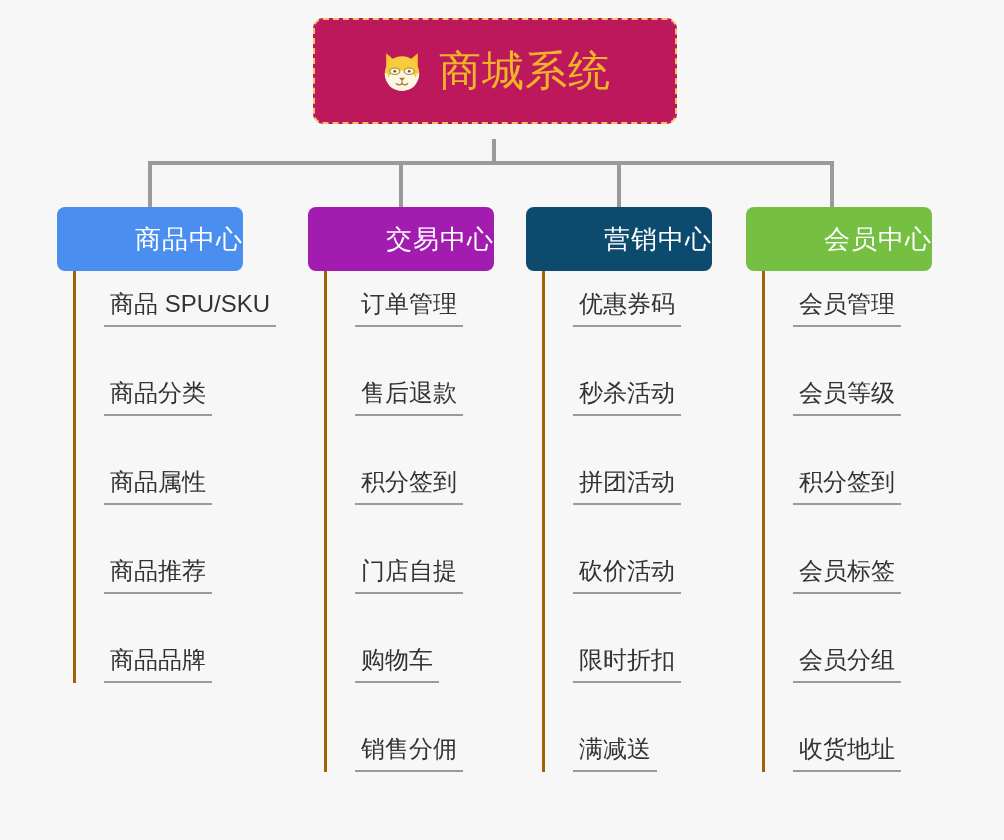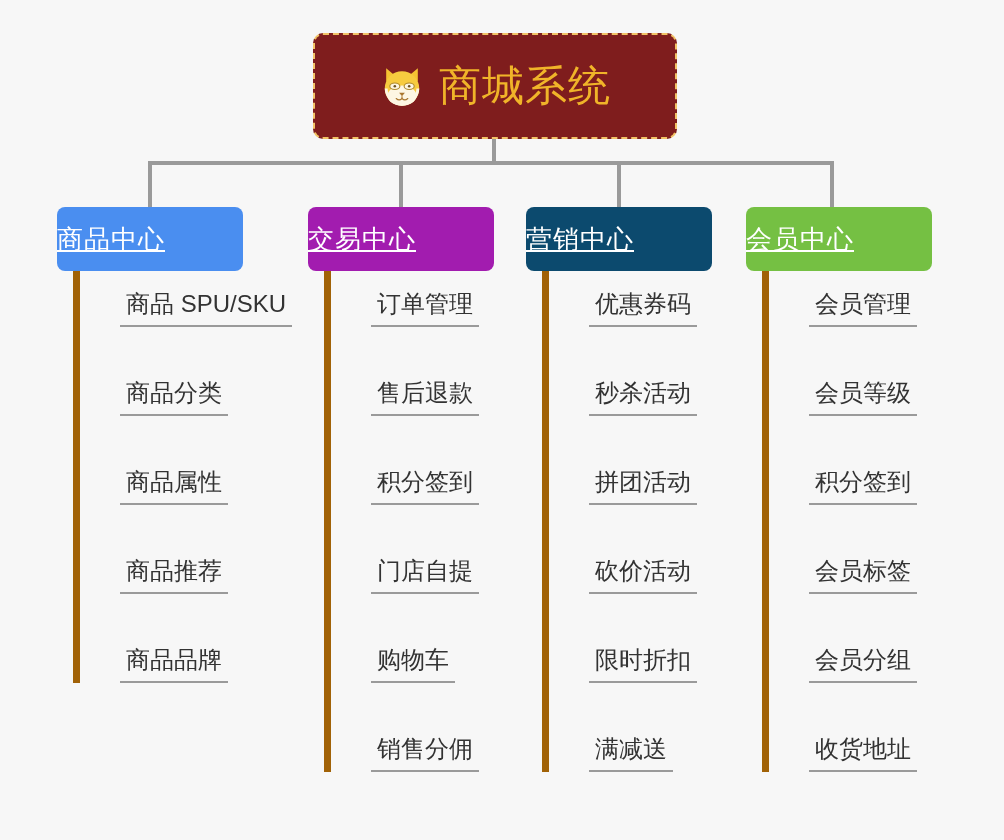--- a/index.html
+++ b/index.html
@@ -19,25 +19,25 @@
     position: absolute;
     left: 0; top: 0;
     width: 1004px;
     height: 840px;
   }
 
   
   .root-node {
     position: absolute;
     left: 313px;
-    top: 33px;
+    top: 18px;
     width: 364px;
     height: 106px;
     box-sizing: border-box;
-    background: #7f1d1d;
+    background: #be185d;
     border: 2px dashed #f2c366;
     border-radius: 10px;
     display: flex;
     align-items: center;
     justify-content: center;
     gap: 14px;
   }
   .root-emoji {
     width: 46px;
     height: 46px;
@@ -89,38 +89,37 @@
   .col-2 { left: 308px; width: 230px; }
   .col-3 { left: 526px; width: 230px; }
   .col-4 { left: 746px; width: 230px; }
 
   .cat-box {
     box-sizing: border-box;
     height: 64px;
     border-radius: 8px;
     display: flex;
     align-items: center;
-    justify-content: flex-start;
+    justify-content: flex-end;
     color: #ffffff;
     font-size: 26px;
     letter-spacing: 1px;
     white-space: nowrap;
-    text-decoration: underline;
   }
   .cat-box.c-blue   { width: 186px; background: #4a8ef0; }
   .cat-box.c-red    { width: 186px; background: #a21caf; }
   .cat-box.c-orange { width: 186px; background: #0c4a6e; }
   .cat-box.c-green  { width: 186px; background: #75c043; }
 
   
   .leaf-list {
     position: relative;
     margin-left: 16px;
-    padding-left: 12px;
-    border-left: 7px solid #a16207;
+    padding-left: 0;
+    border-left: 3px solid #a16207;
   }
   .leaf-item {
     position: relative;
     height: 89px;
     display: flex;
     align-items: flex-end;
     box-sizing: border-box;
   }
   .leaf-label {
     display: inline-block;

